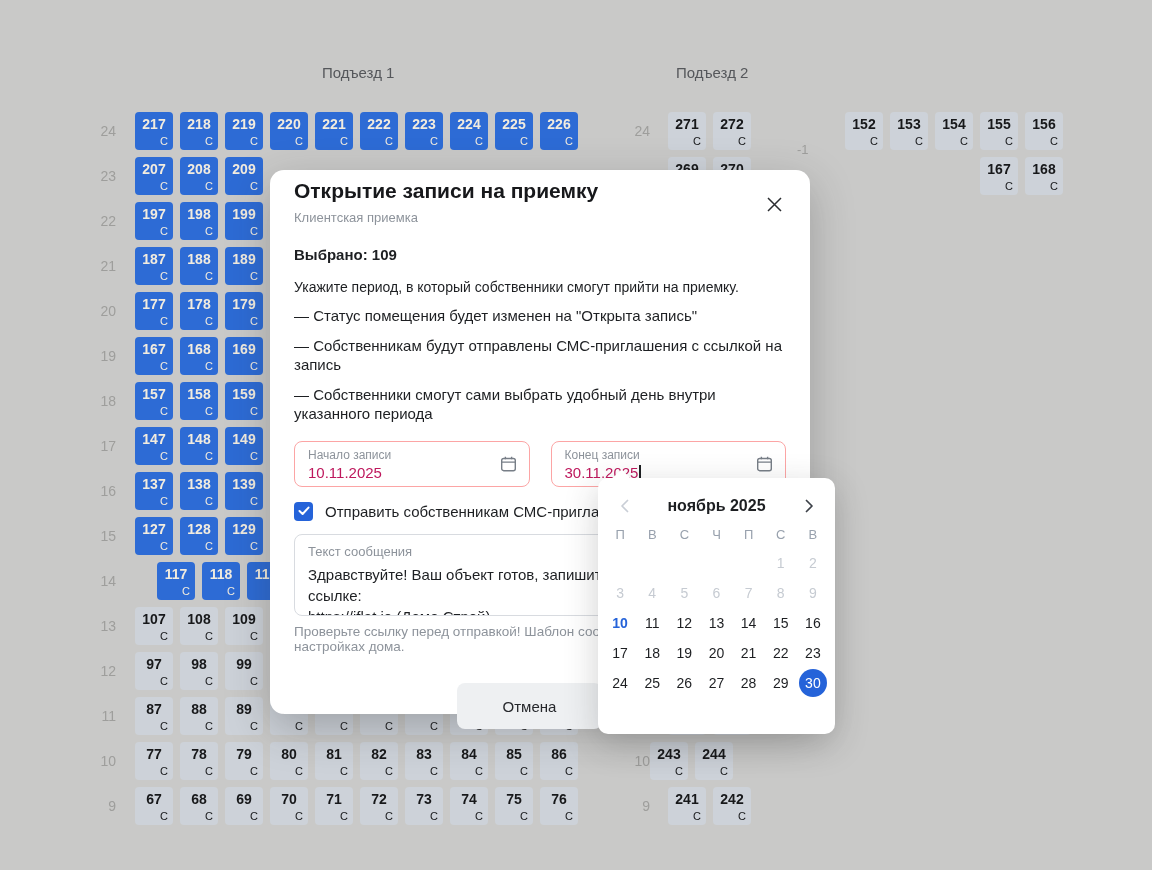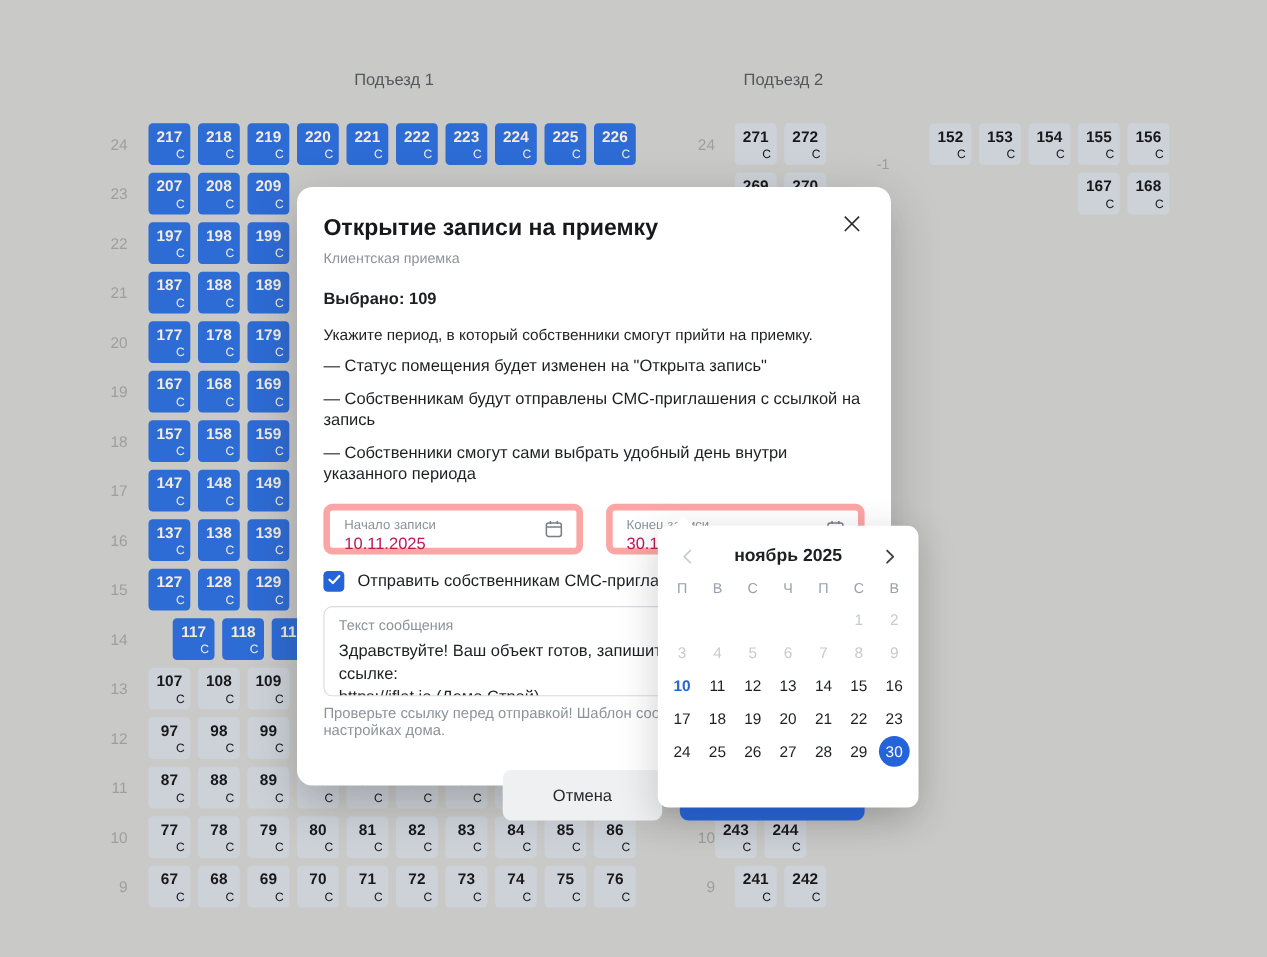--- a/index.html
+++ b/index.html
@@ -17,30 +17,30 @@
   .cell{width:38px;height:38px;border-radius:4px;position:relative;flex:0 0 auto;cursor:pointer;}
   .cell.sel{background:#2d6bd5;color:#f2ecdf;}
   .cell.gray{background:#cdd2d9;color:#17181a;}
   .cell.blank{visibility:hidden;}
   .u-num{position:absolute;top:4px;left:0;width:100%;text-align:center;font-size:14px;font-weight:600;}
   .u-s{position:absolute;bottom:3px;right:5px;font-size:11px;}
 
   
   .modal{position:absolute;left:270px;top:170px;width:540px;height:544px;background:#fff;
          border-radius:14px;box-shadow:0 14px 44px rgba(40,40,40,.28);
-         padding:26px 24px;box-sizing:border-box;z-index:10;}
+         padding:9px 24px;box-sizing:border-box;z-index:10;}
   .m-title{font-size:21px;font-weight:600;color:#17181b;}
   .m-close{position:absolute;right:24px;top:24px;width:24px;height:24px;display:flex;
            align-items:center;justify-content:center;cursor:pointer;}
   .m-sub{margin-top:7px;font-size:13px;color:#8d939b;}
   .m-selected{margin-top:21px;font-size:15px;font-weight:700;}
   .m-desc{margin-top:16px;font-size:14px;}
   .m-bullet{margin-top:11px;font-size:15px;line-height:19px;}
   .fields{margin-top:18px;display:flex;gap:21px;}
-  .field{flex:1;border:6px solid #fca5a5;border-radius:8px;height:46px;box-sizing:border-box;
+  .field{flex:1;border:1px solid #fca5a5;border-radius:8px;height:46px;box-sizing:border-box;
          padding:6px 13px;position:relative;background:#fff;cursor:text;}
   .f-label{font-size:12px;color:#8d939b;}
   .f-value{font-size:15px;margin-top:2px;color:#be185d;}
   .f-icon{position:absolute;right:12px;top:50%;transform:translateY(-50%);line-height:0;}
   .caret{display:inline-block;width:1.5px;height:16px;background:#1d1f22;vertical-align:-3px;margin-left:1px;}
   .cb-row{margin-top:14px;display:flex;align-items:center;gap:12px;height:20px;}
   .checkbox{width:19px;height:19px;border-radius:4px;background:#2563d9;display:flex;
             align-items:center;justify-content:center;flex:0 0 auto;cursor:pointer;}
   .cb-label{font-size:15px;white-space:nowrap;overflow:hidden;}
   .msgbox{margin-top:13px;border:1px solid #d8dbe0;border-radius:8px;height:82px;

